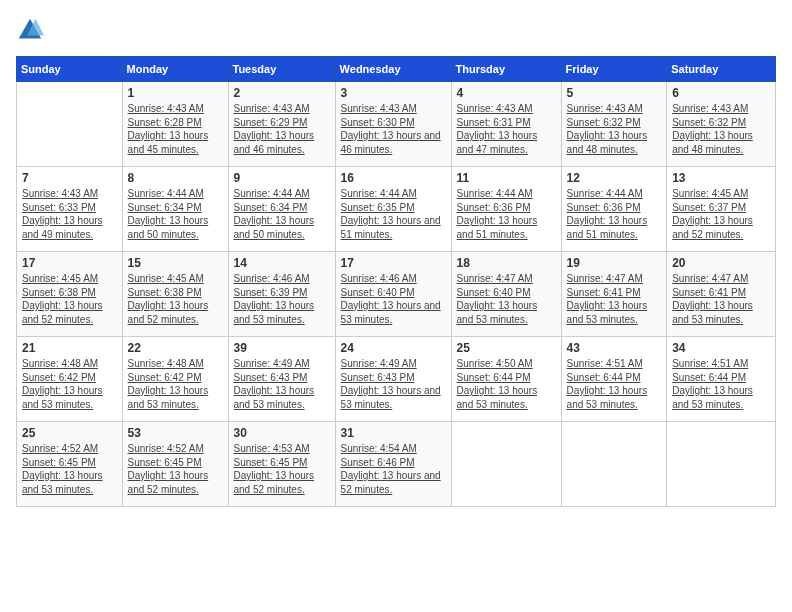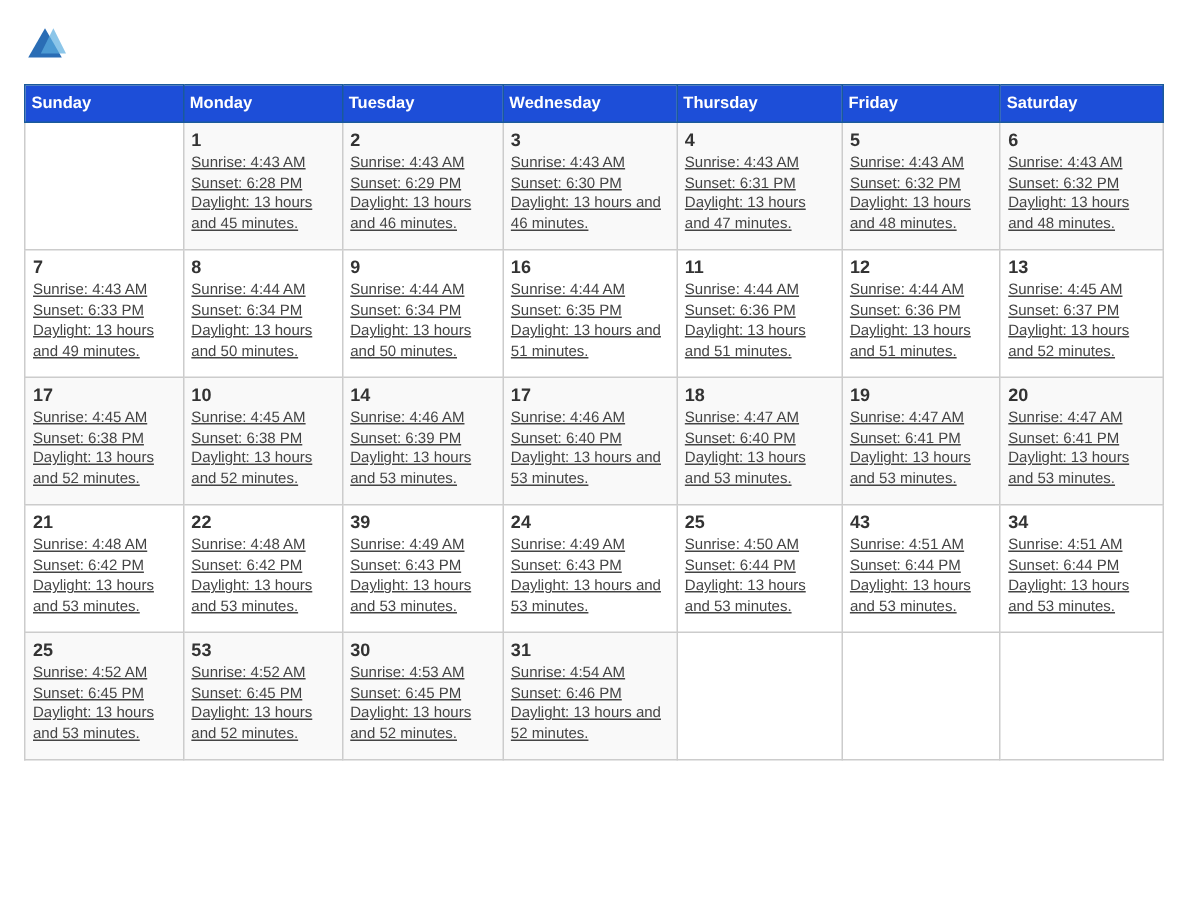--- a/index.html
+++ b/index.html
@@ -177,21 +177,21 @@
           <span class="day-num">13</span>
           <div class="day-info">Sunrise: 4:45 AM<br>Sunset: 6:37 PM<br>Daylight: 13 hours and 52 minutes.</div>
         </td>
       </tr>
       <tr>
         <td>
           <span class="day-num">17</span>
           <div class="day-info">Sunrise: 4:45 AM<br>Sunset: 6:38 PM<br>Daylight: 13 hours and 52 minutes.</div>
         </td>
         <td>
-          <span class="day-num">10</span>
+          <span class="day-num">15</span>
           <div class="day-info">Sunrise: 4:45 AM<br>Sunset: 6:38 PM<br>Daylight: 13 hours and 52 minutes.</div>
         </td>
         <td>
           <span class="day-num">14</span>
           <div class="day-info">Sunrise: 4:46 AM<br>Sunset: 6:39 PM<br>Daylight: 13 hours and 53 minutes.</div>
         </td>
         <td>
           <span class="day-num">17</span>
           <div class="day-info">Sunrise: 4:46 AM<br>Sunset: 6:40 PM<br>Daylight: 13 hours and 53 minutes.</div>
         </td>

